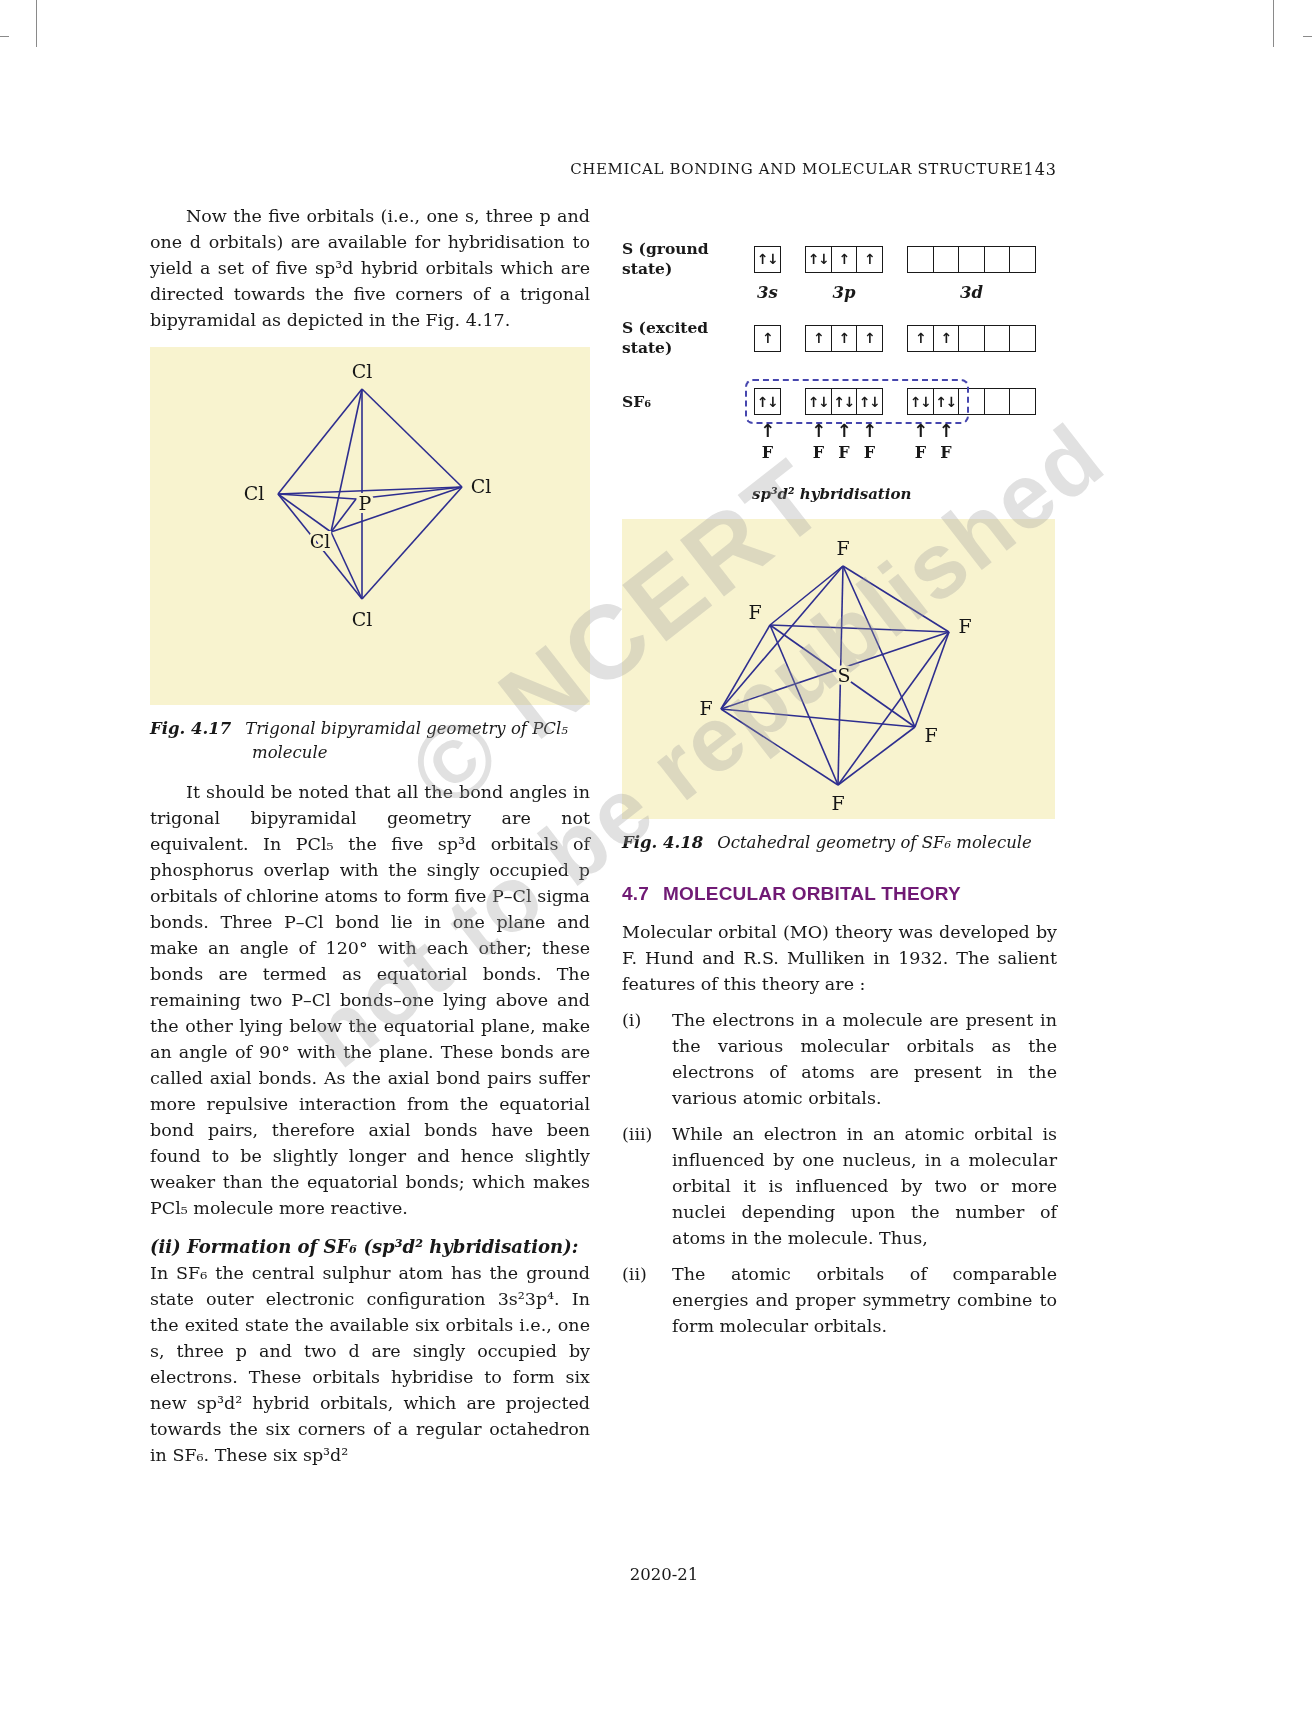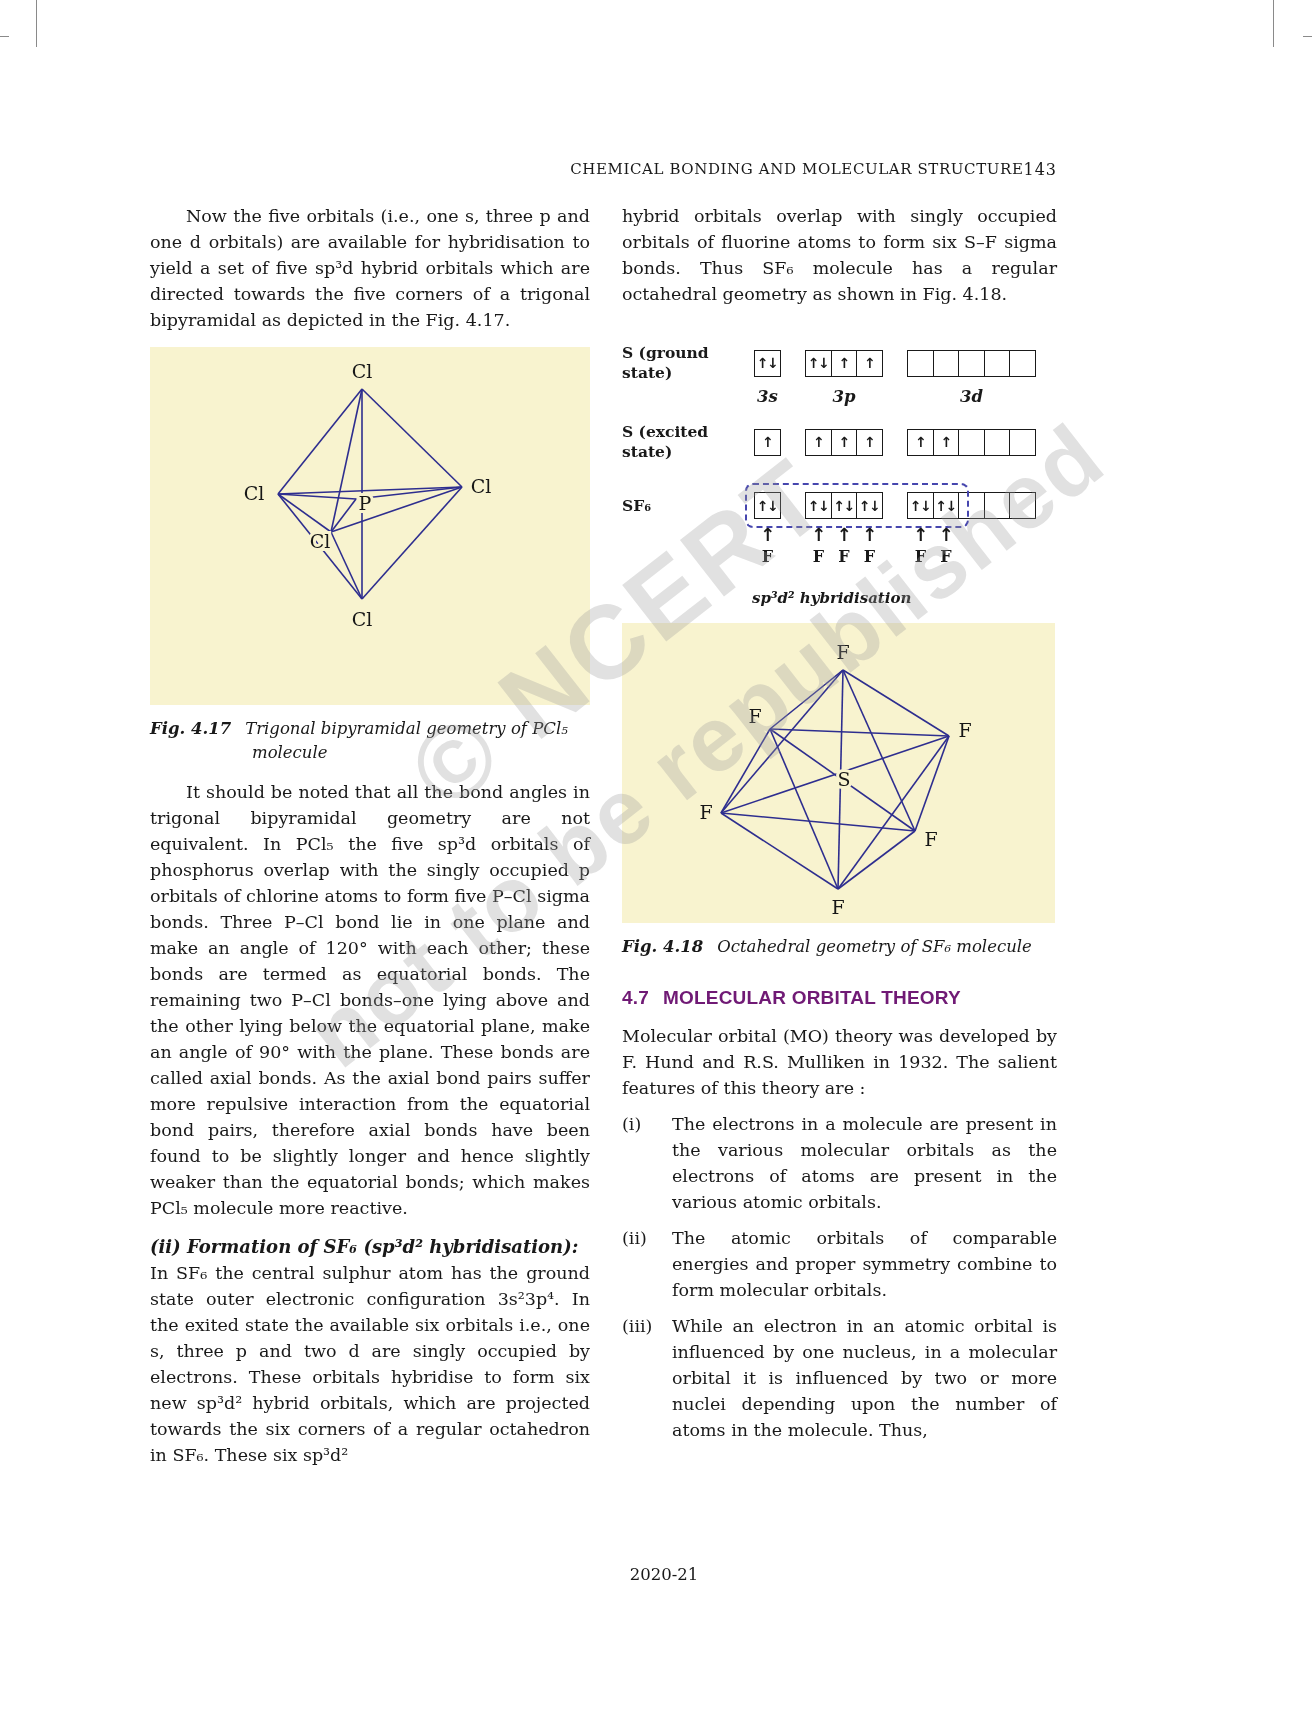--- a/index.html
+++ b/index.html
@@ -160,21 +160,20 @@
 
     <p class="para indent" style="margin-top:14px;">It should be noted that all the bond angles in trigonal bipyramidal geometry are not equivalent. In PCl₅ the five sp³d orbitals of phosphorus overlap with the singly occupied p orbitals of chlorine atoms to form five P–Cl sigma bonds. Three P–Cl bond lie in one plane and make an angle of 120° with each other; these bonds are termed as equatorial bonds. The remaining two P–Cl bonds–one lying above and the other lying below the equatorial plane, make an angle of 90° with the plane. These bonds are called axial bonds. As the axial bond pairs suffer more repulsive interaction from the equatorial bond pairs, therefore axial bonds have been found to be slightly longer and hence slightly weaker than the equatorial bonds; which makes PCl₅ molecule more reactive.</p>
 
     <h3 class="sub-heading">(ii) Formation of SF₆ (sp³d² hybridisation):</h3>
 
     <p class="para">In SF₆ the central sulphur atom has the ground state outer electronic configuration 3s²3p⁴. In the exited state the available six orbitals i.e., one s, three p and two d are singly occupied by electrons. These orbitals hybridise to form six new sp³d² hybrid orbitals, which are projected towards the six corners of a regular octahedron in SF₆. These six sp³d²</p>
   </div>
 
   <div class="col col-right">
 
-    <p class="para">hybrid orbitals overlap with singly occupied orbitals of fluorine atoms to form six S–F sigma bonds. Thus SF₆ molecule has a regular octahedral geometry as shown in Fig. 4.18.</p>
 
     <div class="orbital-diagram">
 
       <div class="orb-row">
         <div class="orb-label">S (ground state)</div>
         <div class="orb-groups">
           <div class="orb-group">
             <div class="orb-box">↑↓</div>
           </div>
           <div class="orb-group">
@@ -328,24 +327,24 @@
     </h2>
 
     <p class="para">Molecular orbital (MO) theory was developed by F. Hund and R.S. Mulliken in 1932. The salient features of this theory are :</p>
 
     <div class="mo-list">
       <div class="list-item">
         <span class="list-marker">(i)</span>
         <span class="list-text">The electrons in a molecule are present in the various molecular orbitals as the electrons of atoms are present in the various atomic orbitals.</span>
       </div>
       <div class="list-item">
+        <span class="list-marker">(iii)</span>
+        <span class="list-text">While an electron in an atomic orbital is influenced by one nucleus, in a molecular orbital it is influenced by two or more nuclei depending upon the number of atoms in the molecule. Thus,</span>
+      </div>
+      <div class="list-item">
         <span class="list-marker">(ii)</span>
         <span class="list-text">The atomic orbitals of comparable energies and proper symmetry combine to form molecular orbitals.</span>
       </div>
-      <div class="list-item">
-        <span class="list-marker">(iii)</span>
-        <span class="list-text">While an electron in an atomic orbital is influenced by one nucleus, in a molecular orbital it is influenced by two or more nuclei depending upon the number of atoms in the molecule. Thus,</span>
-      </div>
     </div>
   </div>
 
   <div class="footer">2020-21</div>
 </div>
 
 </body></html>

